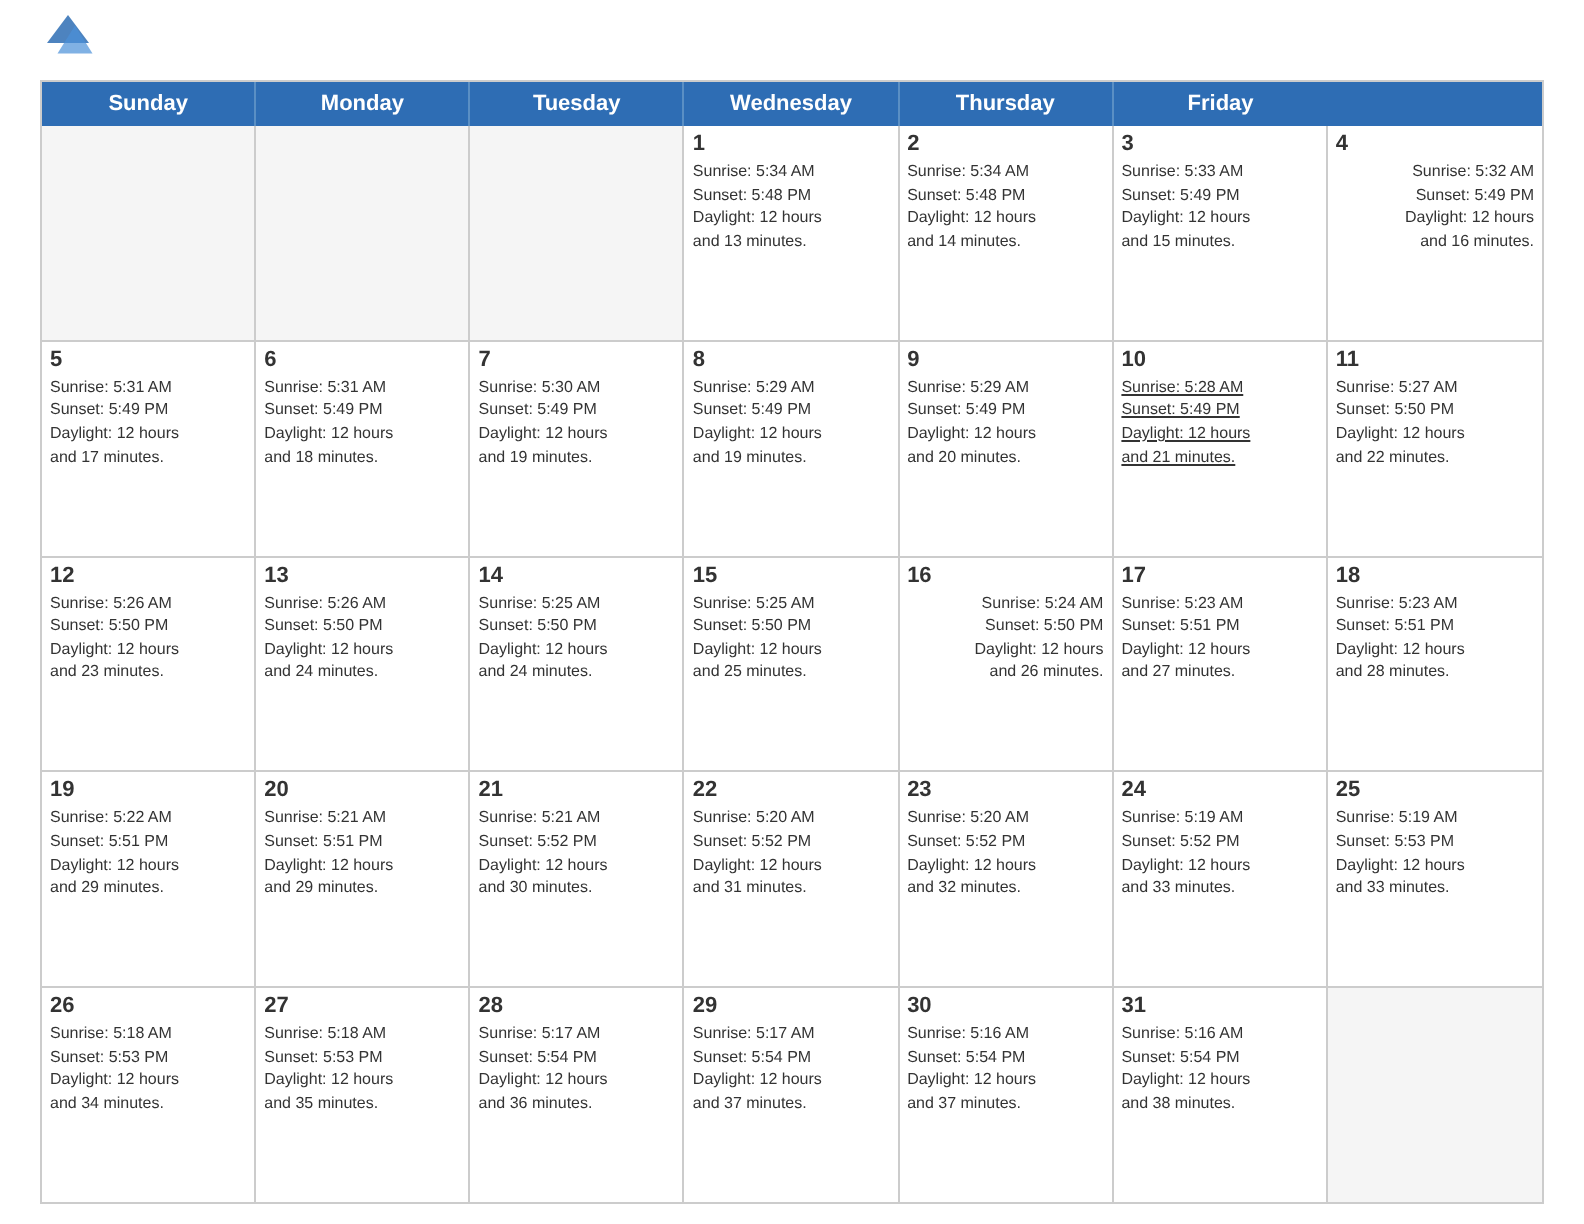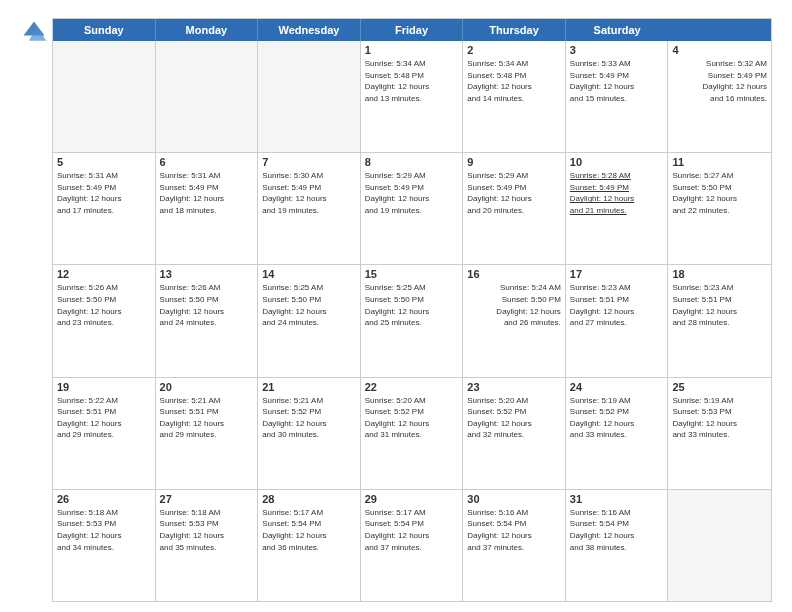--- a/index.html
+++ b/index.html
@@ -6,23 +6,23 @@
     body {
       width: 792px;
       height: 612px;
       font-family: Arial, sans-serif;
       background: #fff;
       overflow: hidden;
     }
     .page {
       width: 792px;
       height: 612px;
-      padding: 18px 20px 10px 20px;
-      display: flex;
-      flex-direction: row;
+      padding: 4px 20px 10px 20px;
+      display: flex;
+      flex-direction: column;
     }
     .header {
       display: flex;
       align-items: flex-start;
       justify-content: space-between;
       margin-bottom: 8px;
     }
     .logo {
       display: flex;
       align-items: center;
@@ -128,24 +128,24 @@
     <div class="title-section">
       <div class="month-title"></div>
       <div class="subtitle"></div>
     </div>
   </div>
 
   <div class="calendar">
     <div class="cal-header-row" id="cal-header">
         <div class="cal-header-cell">Sunday</div>
         <div class="cal-header-cell">Monday</div>
+        <div class="cal-header-cell">Tuesday</div>
         <div class="cal-header-cell">Wednesday</div>
+        <div class="cal-header-cell">Thursday</div>
         <div class="cal-header-cell">Friday</div>
-        <div class="cal-header-cell">Thursday</div>
-        <div class="cal-header-cell">Saturday</div>
       </div>
     <div class="cal-body" id="cal-body">
         <div class="cal-row">
           <div class="cal-cell empty"></div>
           <div class="cal-cell empty"></div>
           <div class="cal-cell empty"></div>
           <div class="cal-cell">
             <span class="day-num">1</span>
             <div class="cell-info" style="white-space: pre-line;">Sunrise: 5:34 AM
 Sunset: 5:48 PM

